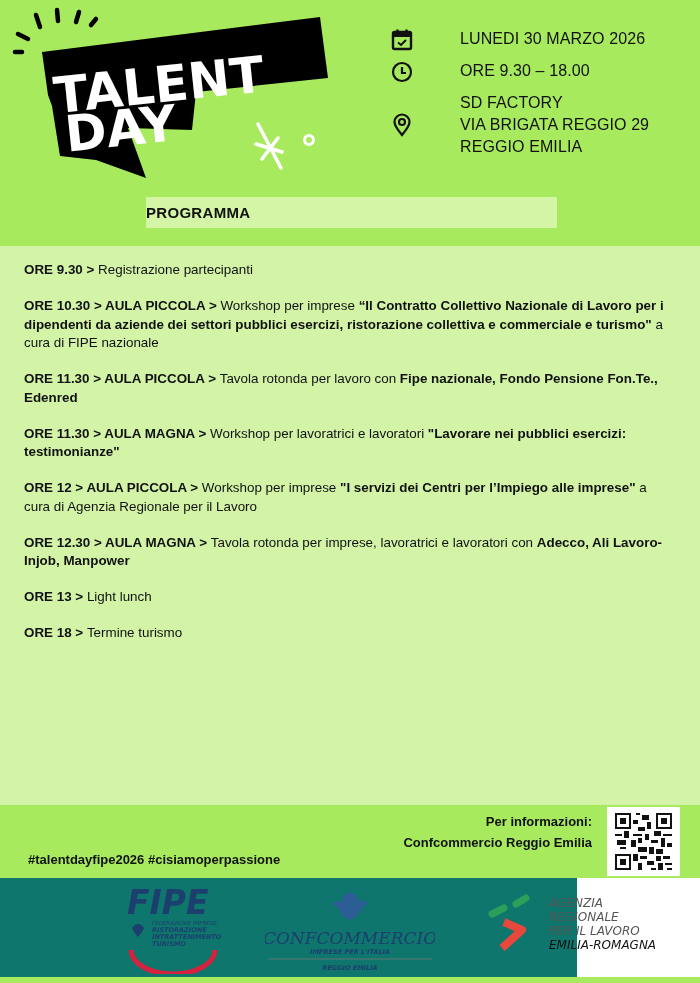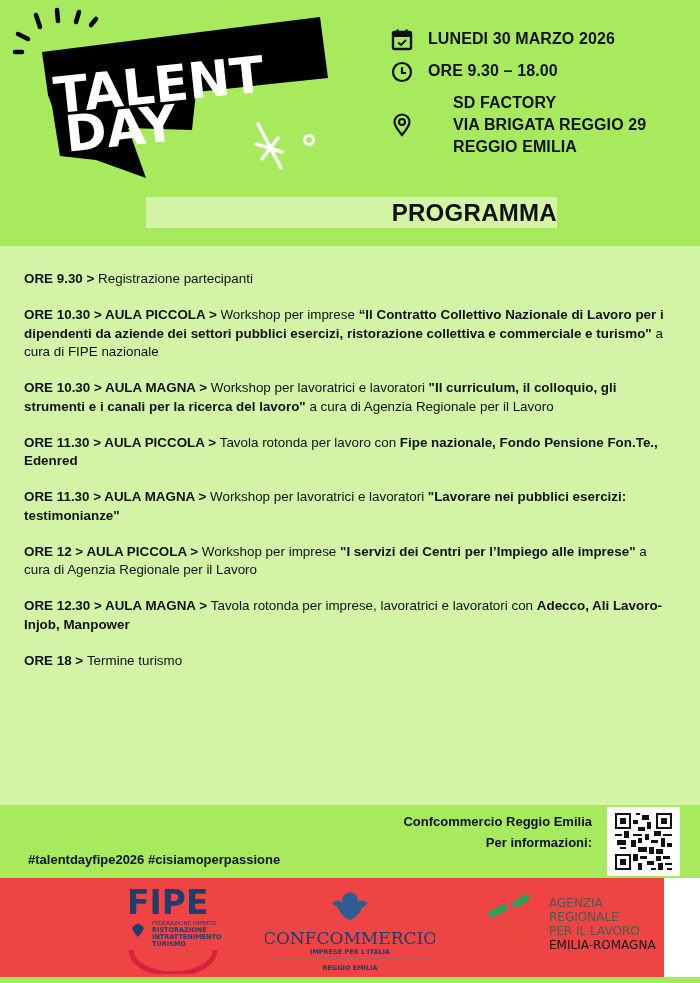--- a/index.html
+++ b/index.html
@@ -4,36 +4,36 @@
 <style>
   * { box-sizing: border-box; margin: 0; padding: 0; }
   html, body { width: 700px; height: 983px; overflow: hidden; }
   body { font-family: "Liberation Sans", "DejaVu Sans", sans-serif; color: #111; background: #fff; position: relative; }
 
   .top { position: absolute; left: 0; top: 0; width: 700px; height: 246px; background: #a8ea5e; }
   .logo { position: absolute; left: 0; top: 0; width: 350px; height: 190px; }
   .info { position: absolute; left: 390px; top: 28px; width: 300px; }
   .info-row { display: flex; align-items: flex-start; margin-bottom: 8px; }
   .info-row .ic { width: 24px; height: 24px; margin-right: 14px; flex: none; }
-  .info-row .txt { font-weight: bold; font-size: 16px; line-height: 22px; letter-spacing: 0.1px; }
-  .info-row.loc { align-items: center; margin-top: 2px; gap: 25px; }
+  .info-row .txt { font-weight: normal; font-size: 16px; line-height: 22px; letter-spacing: 0.1px; margin-left: 32px; }
+  .info-row.loc { align-items: center; margin-top: 2px; }
 
   .prog-title { position: absolute; left: 146px; top: 197px; width: 411px; height: 31px; background: #d4f4a6;
-    text-align: right; font-weight: bold; font-size: 24px; line-height: 31px; letter-spacing: 0.3px; }
+    text-align: left; font-weight: bold; font-size: 15px; line-height: 31px; letter-spacing: 0.3px; }
 
-  .main { position: absolute; left: 0; top: 246px; width: 700px; height: 559px; background: #d3f4a7; padding: 24px 24px 0 24px; }
+  .main { position: absolute; left: 0; top: 246px; width: 700px; height: 559px; background: #d3f4a7; padding: 15px 24px 0 24px; }
   .item { font-size: 13.4px; line-height: 18.5px; margin-bottom: 17.5px; }
   .item b { font-weight: bold; }
 
   .footer { position: absolute; left: 0; top: 805px; width: 700px; height: 73px; background: #a8ea5e; }
   .hashtags { position: absolute; left: 28px; top: 47px; font-size: 13px; font-weight: bold; }
   .contact { position: absolute; right: 108px; top: 6px; text-align: right; font-size: 13px; font-weight: bold; line-height: 21px; }
   .qr { position: absolute; left: 607px; top: 2px; width: 73px; height: 69px; background: #fff; padding: 6px 8px; }
 
-  .logos { position: absolute; left: 0; top: 878px; width: 664px; height: 99px; background: #ef4444; }
+  .logos { position: absolute; left: 0; top: 878px; width: 577px; height: 99px; background: #0f766e; font-style: italic; }
   .bottom-bar { position: absolute; left: 0; top: 977px; width: 700px; height: 6px; background: #a8ea5e; }
 </style>
 </head>
 <body>
 
 <div class="top">
   <svg class="logo" viewBox="0 0 350 190" width="350" height="190">
 
     <g stroke="#000" stroke-width="4.5" stroke-linecap="round">
       <line x1="36" y1="15" x2="40" y2="27"></line>
@@ -86,33 +86,33 @@
       </div>
     </div>
   </div>
 
   <div class="prog-title">PROGRAMMA</div>
 </div>
 
 <div class="main" id="program-list">
     <p class="item"><b>ORE 9.30 &gt; </b><span>Registrazione partecipanti</span></p>
     <p class="item"><b>ORE 10.30 &gt; AULA PICCOLA &gt; </b><span>Workshop per imprese </span><b>“Il Contratto Collettivo Nazionale di Lavoro per i dipendenti da aziende dei settori pubblici esercizi, ristorazione collettiva e commerciale e turismo"</b><span> a cura di FIPE nazionale</span></p>
-    <p class="item"><b>ORE 10.30 &gt; AULA MAGNA &gt; </b><span>Workshop per lavoratrici e lavoratori </span><b>"Il curriculum, il colloquio, gli strumenti e i canali per la ricerca del lavoro"</b><span> a cura di Agenzia Regionale per il Lavoro</span></p>
     <p class="item"><b>ORE 11.30 &gt; AULA PICCOLA &gt; </b><span>Tavola rotonda per lavoro con </span><b>Fipe nazionale, Fondo Pensione Fon.Te., Edenred</b></p>
     <p class="item"><b>ORE 11.30 &gt; AULA MAGNA &gt; </b><span>Workshop per lavoratrici e lavoratori </span><b>"Lavorare nei pubblici esercizi: testimonianze"</b></p>
     <p class="item"><b>ORE 12 &gt; AULA PICCOLA &gt; </b><span>Workshop per imprese </span><b>"I servizi dei Centri per l’Impiego alle imprese"</b><span> a cura di Agenzia Regionale per il Lavoro</span></p>
     <p class="item"><b>ORE 12.30 &gt; AULA MAGNA &gt; </b><span>Tavola rotonda per imprese, lavoratrici e lavoratori con </span><b>Adecco, Ali Lavoro-Injob, Manpower</b></p>
+    <p class="item"><b>ORE 13 &gt; </b><span>Light lunch</span></p>
     <p class="item"><b>ORE 18 &gt; </b><span>Termine turismo</span></p>
   </div>
 
 <div class="footer">
   <div class="hashtags">#talentdayfipe2026 #cisiamoperpassione</div>
   <div class="contact">
+    <div>Per informazioni:</div>
     <div>Confcommercio Reggio Emilia</div>
-    <div>Per informazioni:</div>
   </div>
   <div class="qr">
     <svg viewBox="0 0 25 25" width="57" height="57" shape-rendering="crispEdges">
       <g fill="#111">
         <rect x="0" y="0" width="7" height="7"></rect>
           <rect x="1" y="1" width="5" height="5" fill="#fff"></rect>
           <rect x="2" y="2" width="3" height="3"></rect>
         <rect x="18" y="0" width="7" height="7"></rect>
           <rect x="19" y="1" width="5" height="5" fill="#fff"></rect>
           <rect x="20" y="2" width="3" height="3"></rect>

